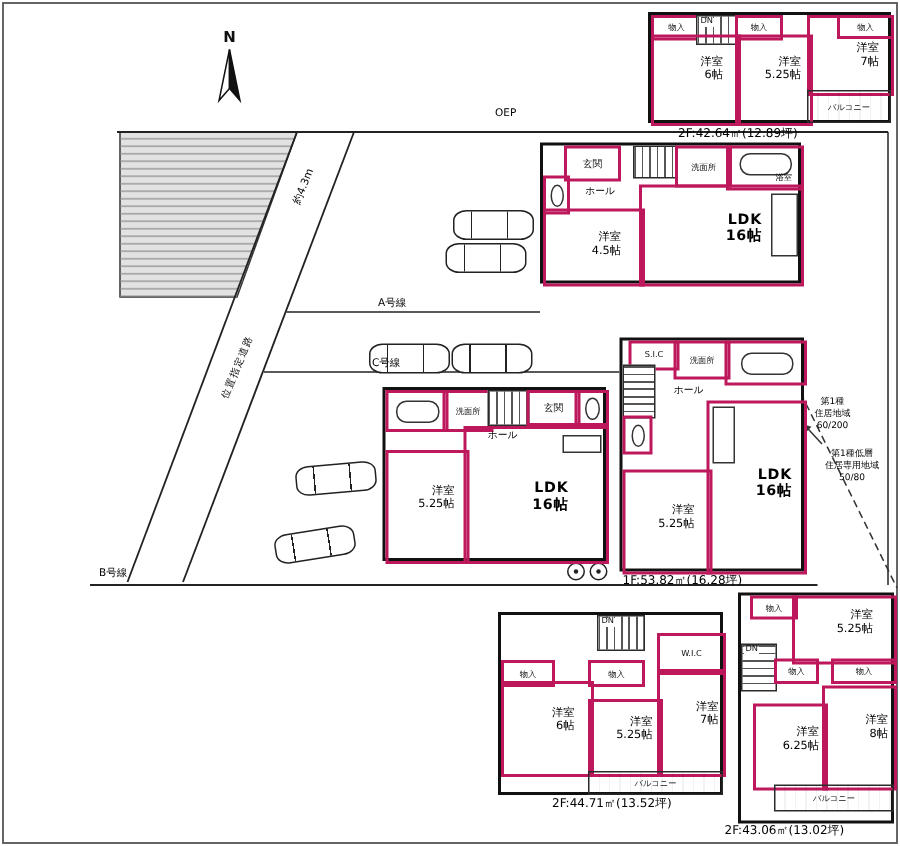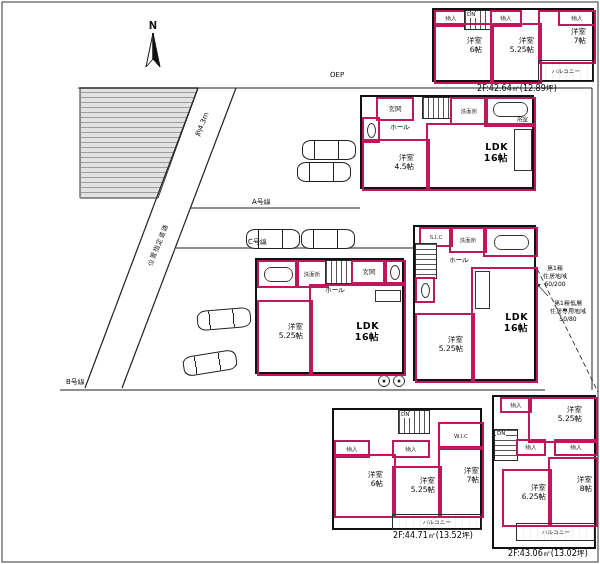--- a/index.html
+++ b/index.html
@@ -16,21 +16,21 @@
   .lbl-l{font-size:9.5px;font-weight:700;letter-spacing:.5px}
   .stairs{position:absolute;border:1px solid #2b2b2b;background-color:#fff}
   .sH{background-image:repeating-linear-gradient(90deg,#555 0 1px,transparent 1px 5px)}
   .sV{background-image:repeating-linear-gradient(180deg,#555 0 1px,transparent 1px 5px)}
   .dn{position:absolute;left:1px;top:1px;font-size:5.5px;line-height:1;background:#fff;padding:0 1px;z-index:2}
   .balc{position:absolute;border:1px solid #2b2b2b;display:flex;align-items:center;justify-content:center;
         background:repeating-linear-gradient(90deg,transparent 0 6px,rgba(0,0,0,.05) 6px 7px)}
   .tub{position:absolute;border:1px solid #333;border-radius:7px;background:#fff}
   .wc{position:absolute;border:1px solid #333;border-radius:50%}
   .kcounter{position:absolute;border:1px solid #333;background:#fff}
-  .area-label{position:absolute;font-size:8px;text-align:center;white-space:nowrap;z-index:4;color:#000}
+  .area-label{position:absolute;font-size:8px;text-align:left;white-space:nowrap;z-index:4;color:#000}
   .road-label{position:absolute;font-size:7px;white-space:nowrap;z-index:4;color:#000}
   .zone-label{position:absolute;font-size:6px;line-height:1.3;text-align:center;z-index:4;color:#000;white-space:nowrap}
   .car{position:absolute;width:52px;height:18px;border:1.4px solid #222;border-radius:9px/7px;z-index:3;background:#fff;
        background-image:linear-gradient(90deg,transparent 0 11px,#222 11px 12px,transparent 12px 35px,#222 35px 36px,transparent 36px)}
   .rot{transform-origin:0 0}
 </style>
 </head>
 <body>
 
 <div id="canvas">
@@ -197,20 +197,21 @@
         <div>洋室</div>
         <div>5.25帖</div>
       </div>
     <div class="room" style="left:56px;top:40px;width:63px;height:112px"></div>
     <div class="kcounter" style="left:60px;top:44px;width:13px;height:36px"></div>
     <div class="rl lbl-l" style="left:63px;top:84px;width:50px">
         <div>LDK</div>
         <div>16帖</div>
       </div>
   </div>
+  <div class="area-label" style="left:415px;top:381px;width:130px">1F:53.82㎡(16.28坪)</div>
 
   <div class="plan" style="left:332px;top:408px;width:146px;height:118px">
     <div class="stairs sH" style="left:64px;top:0;width:30px;height:22px">
         <span class="dn">DN</span>
       </div>
     <div class="room cen lbl-xs" style="left:104px;top:12px;width:42px;height:24px">
         <span>W.I.C</span>
       </div>
     <div class="room cen lbl-xs" style="left:0;top:30px;width:32px;height:14px">
         <span>物入</span>

